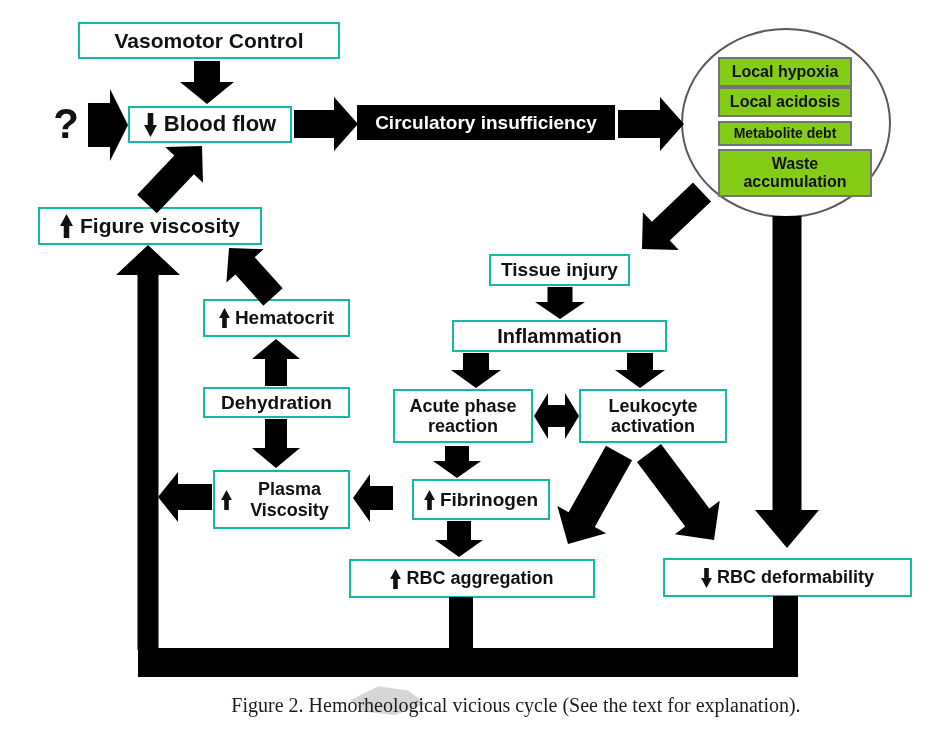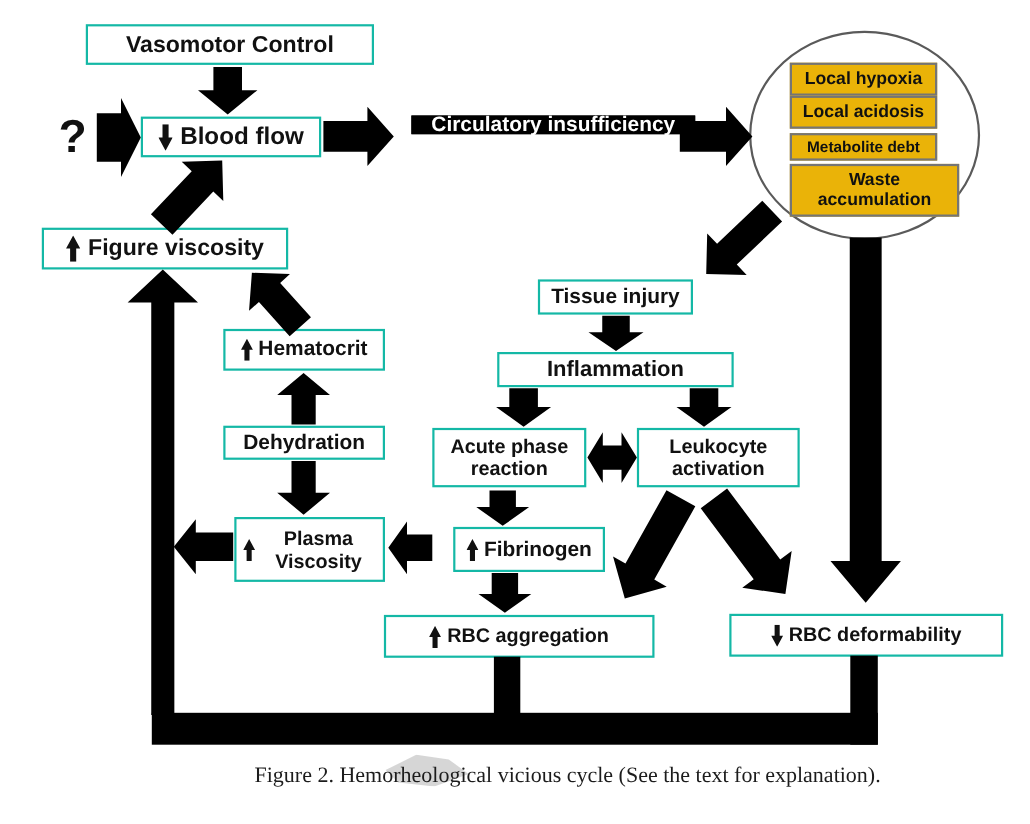--- a/index.html
+++ b/index.html
@@ -8,21 +8,21 @@
     font-family:"Liberation Sans","DejaVu Sans",sans-serif;
   }
   .box{
     position:absolute;box-sizing:border-box;background:#ffffff;
     border:2px solid #14b8a6;color:#111;font-weight:bold;
     display:flex;align-items:center;justify-content:center;
     text-align:center;line-height:1.12;z-index:2;
   }
   .box.inverse{background:#000;border-color:#000;color:#fff;}
   .cbox{
-    position:absolute;box-sizing:border-box;background:#eab308;
+    position:absolute;box-sizing:border-box;background:#84cc16;
     border:2px solid #757575;color:#111;font-weight:bold;
     display:flex;align-items:center;justify-content:center;
     text-align:center;line-height:1.1;z-index:3;
   }
   .ellipse{
     position:absolute;left:681px;top:28px;width:210px;height:190px;
     border:2px solid #5a5a5a;border-radius:50%;background:#fff;z-index:1;box-sizing:border-box;
   }
   .ga{display:inline-flex;width:13px;height:24px;margin-right:7px;flex:0 0 auto;}
   .ga svg{width:100%;height:100%;fill:#111;}
@@ -83,21 +83,21 @@
 
   <div class="box" style="left:128px;top:106px;width:164px;height:37px;font-size:22px">
     <span class="ga">
       <svg viewBox="0 0 14 26">
           <polygon points="4,0 10,0 10,13 14,13 7,26 0,13 4,13"></polygon>
         </svg>
     </span>
     <span class="lbl">Blood flow</span>
   </div>
 
-  <div class="box inverse" style="left:374px;top:105px;width:258px;height:17px;font-size:19px">
+  <div class="box inverse" style="left:357px;top:105px;width:258px;height:35px;font-size:19px">
     <span class="lbl">Circulatory insufficiency</span>
   </div>
 
   <div class="ellipse"></div>
   <div class="cbox" style="left:718px;top:57px;width:134px;height:30px;font-size:16px">
     <span class="lbl">Local hypoxia</span>
   </div>
   <div class="cbox" style="left:718px;top:121px;width:134px;height:25px;font-size:14px">
     <span class="lbl">Metabolite debt</span>
   </div>

